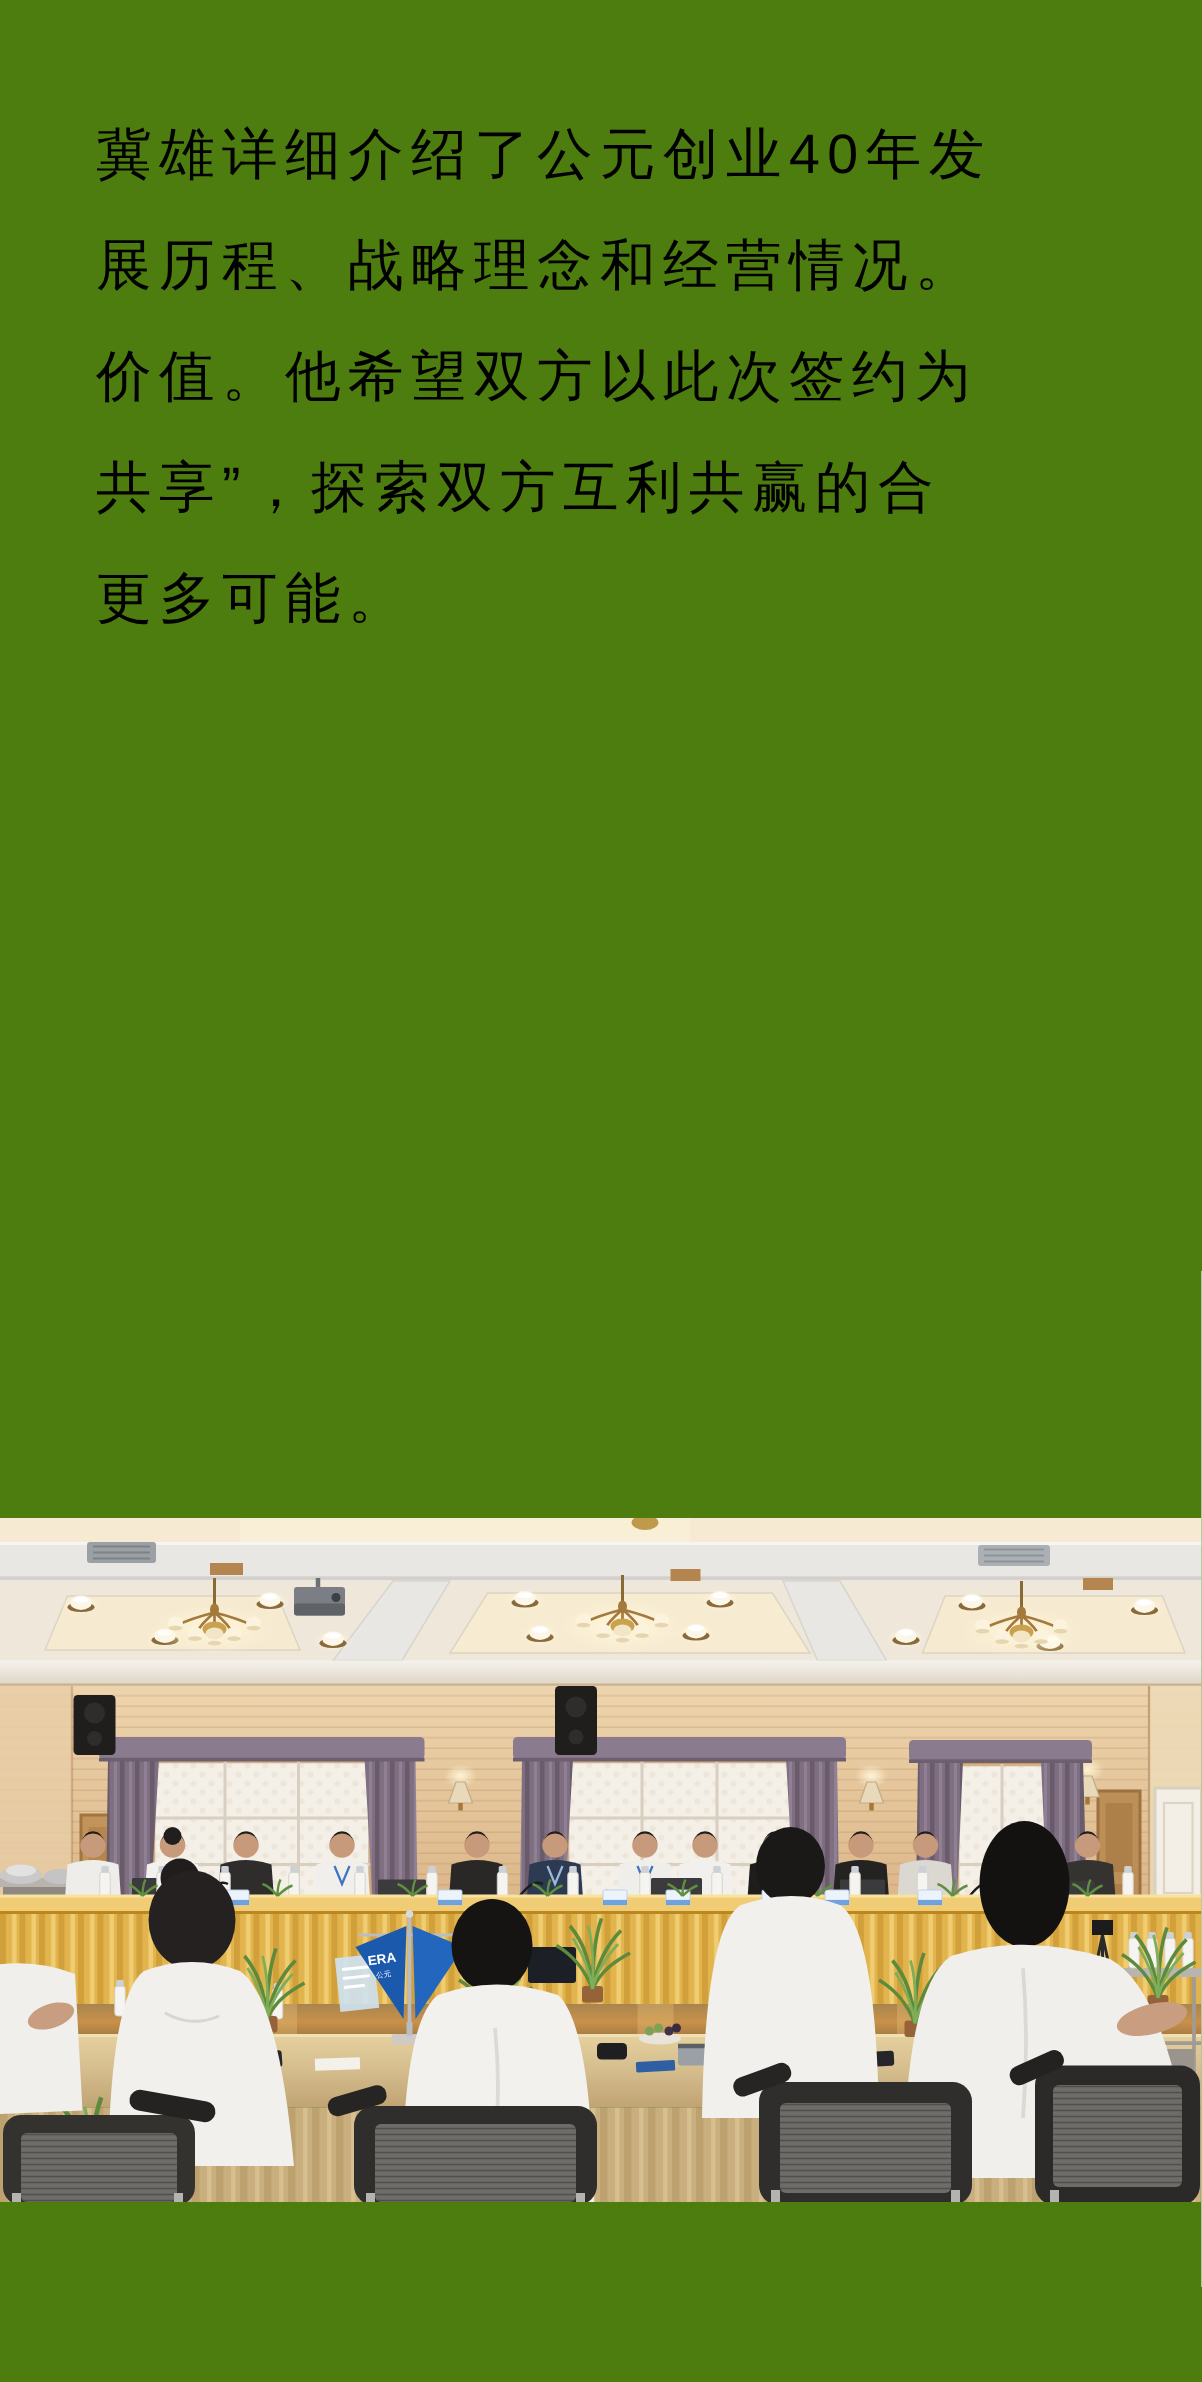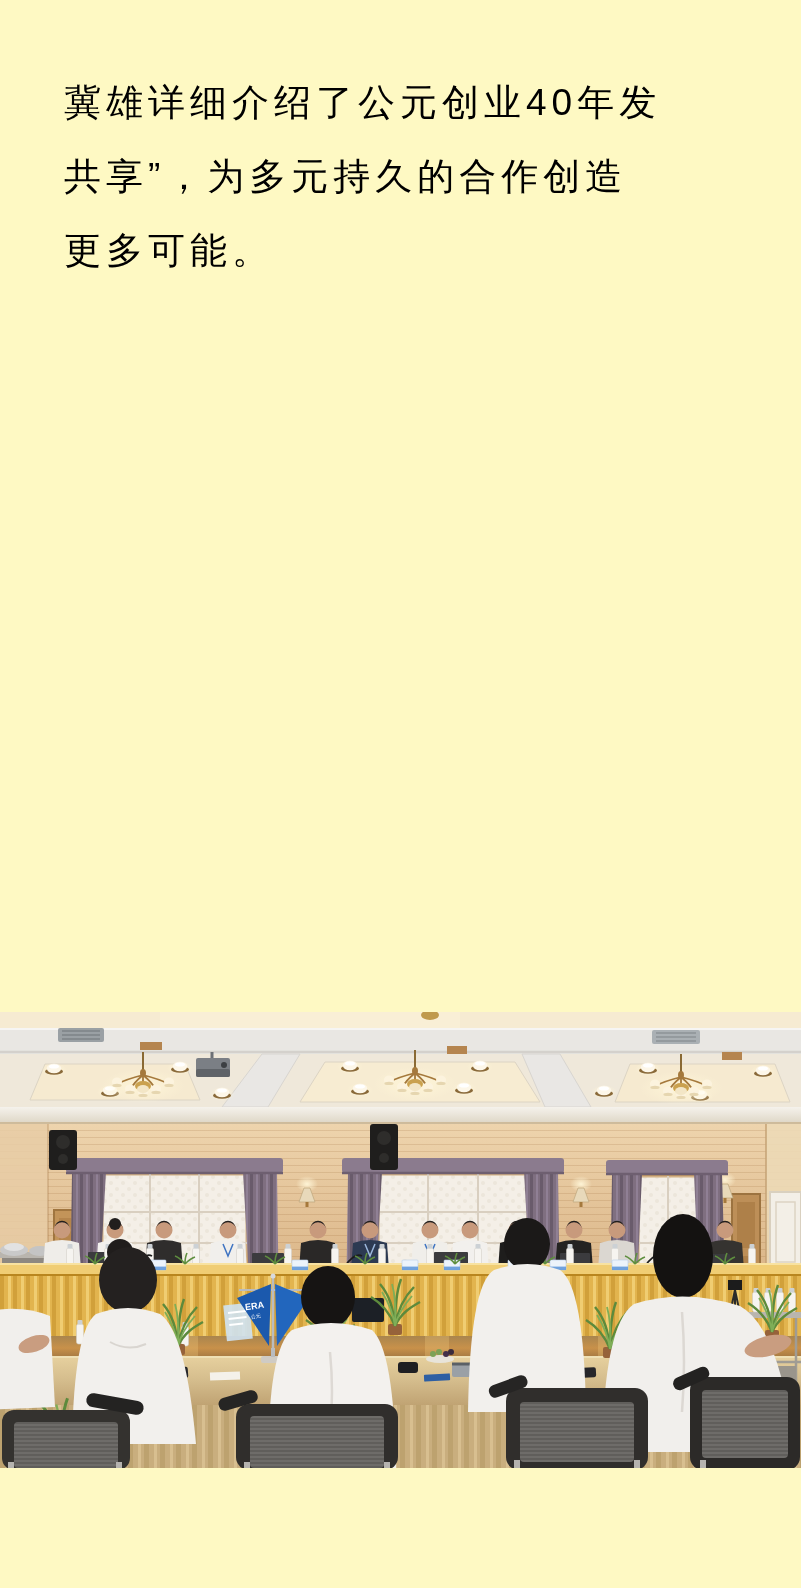--- a/index.html
+++ b/index.html
@@ -1,30 +1,32 @@
 <!DOCTYPE html>
 <html><head>
 <meta charset="utf-8">
 <style>
   html,body{margin:0;padding:0;background:#ffffff;}
-  .page{position:relative;width:801px;height:1588px;background:#fef9c3;overflow:hidden;
+  .page{position:relative;width:801px;height:1588px;background:#4d7c0f;overflow:hidden;
         font-family:"Liberation Sans",sans-serif;}
   .article{position:absolute;top:66px;left:64px;width:660px;color:#000;}
   .article .line{height:74px;line-height:74px;font-size:37px;letter-spacing:5px;
                  white-space:nowrap;font-weight:400;}
   .photo{position:absolute;top:1012px;left:0;width:801px;height:456px;display:block;}
 </style>
 </head>
 <body>
 
 <div class="page">
 
   <div class="article">
     <div class="line">冀雄详细介绍了公元创业40年发</div>
-    <div class="line">共享”，为多元持久的合作创造</div>
+    <div class="line">展历程、战略理念和经营情况。</div>
+    <div class="line">价值。他希望双方以此次签约为</div>
+    <div class="line">共享”，探索双方互利共赢的合</div>
     <div class="line">更多可能。</div>
   </div>
 
   <svg class="photo" viewBox="0 0 801 456" xmlns="http://www.w3.org/2000/svg" preserveAspectRatio="none">
     <defs>
       <radialGradient id="glw">
         <stop offset="0" stop-color="#fff6d8" stop-opacity="0.95"></stop>
         <stop offset="1" stop-color="#fff6d8" stop-opacity="0"></stop>
       </radialGradient>
       <linearGradient id="wallG" x1="0" y1="0" x2="0" y2="1">

